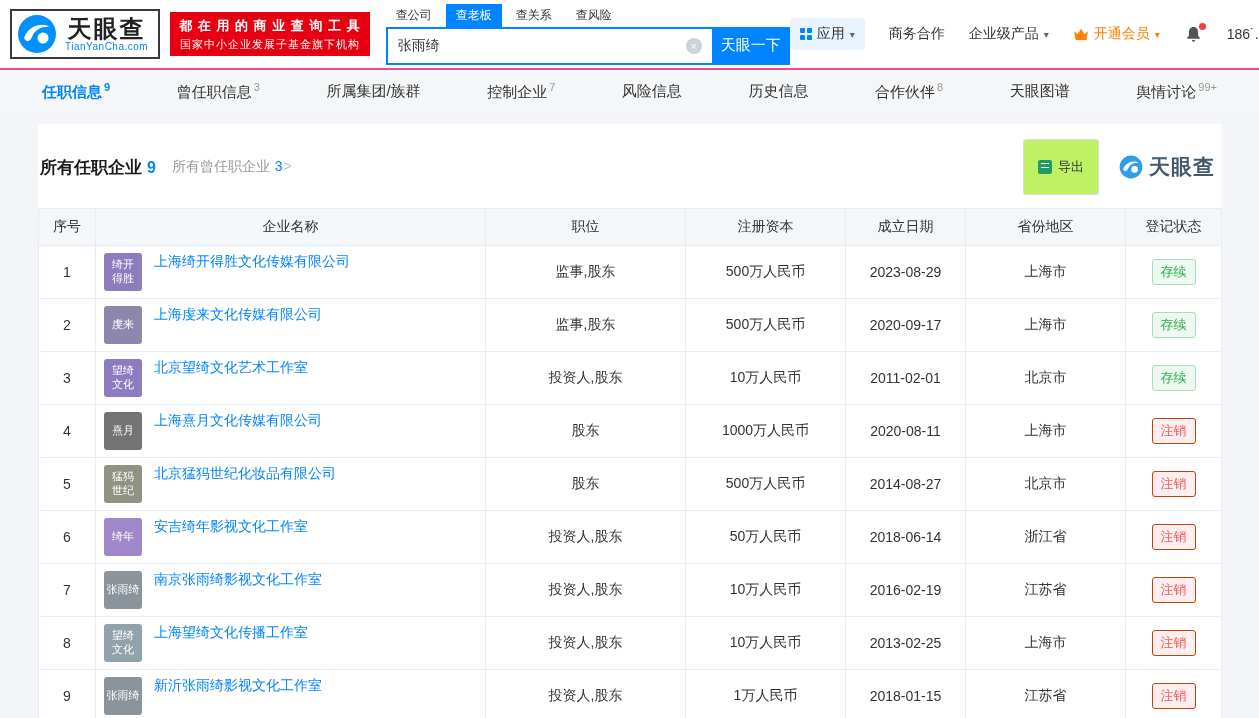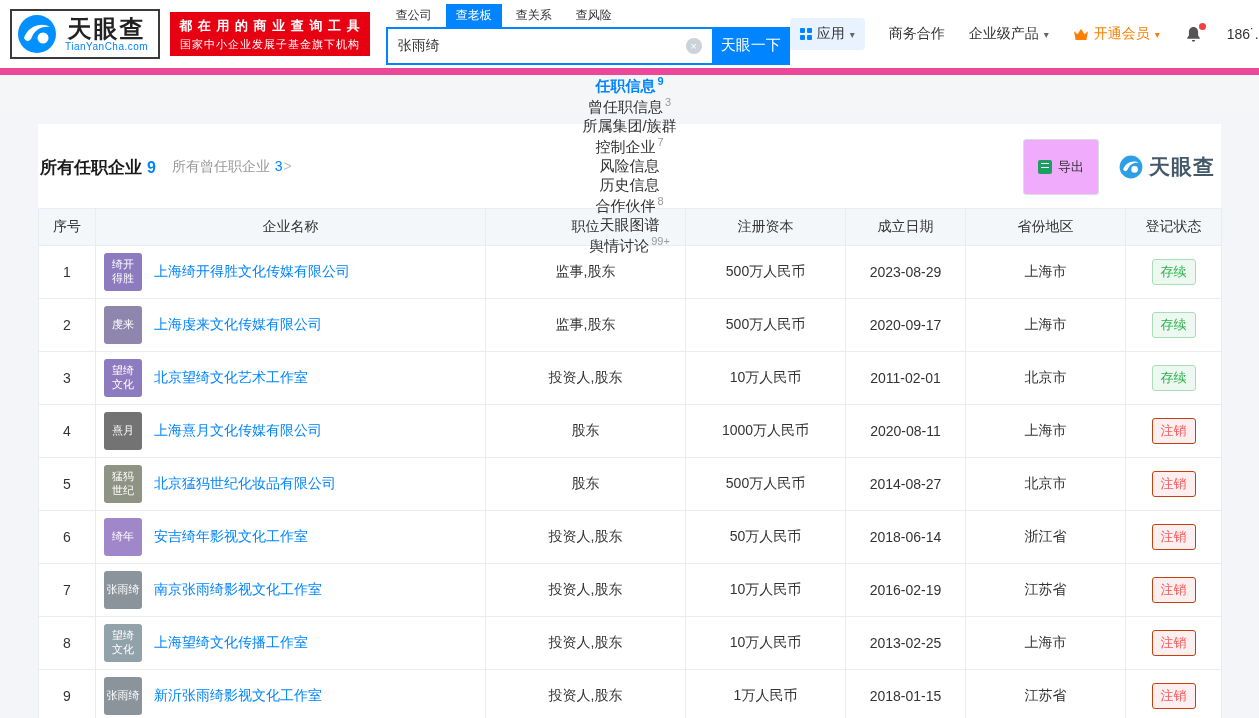--- a/index.html
+++ b/index.html
@@ -32,49 +32,49 @@
   .apps-item { background:#e9f3ff; border-radius:4px; padding:7px 10px; }
   .grid-icon { width:12px; height:12px; position:relative; display:inline-block; }
   .grid-icon::before { content:""; position:absolute; left:0; top:0; width:5px; height:5px; background:#0084ff; border-radius:1px; box-shadow:7px 0 0 #0084ff, 0 7px 0 #0084ff, 7px 7px 0 #0084ff; }
   .caret { font-size:10px; color:#666; }
   .vip-item { color:#ff8000; }
   .vip-item .caret { color:#ff8000; }
   .bell-wrap { position:relative; cursor:pointer; line-height:0; }
   .red-dot { position:absolute; top:-2px; right:-3px; width:7px; height:7px; background:#f53f3f; border-radius:50%; }
 
   
-  .nav-bar { height:44px; background:#f4f6f8; border-top:7px solid #ec4899; display:flex; align-items:center; justify-content:space-between; padding:0 42px;flex-direction:column; }
+  .nav-bar { height:44px; background:#f4f6f8; border-top:2px solid #ec4899; display:flex; align-items:center; justify-content:space-between; padding:0 42px; }
   .nav-tab { font-size:15px; color:#333; cursor:pointer; white-space:nowrap; }
   .nav-tab.active { color:#0084ff; font-weight:bold; }
   .nav-tab sup { font-size:11px; color:#999; margin-left:2px; }
   .nav-tab.active sup { color:#0084ff; }
 
   
   .card { margin:12px 38px 0; background:#fff; height:594px; }
   .section-head { display:flex; align-items:center; padding:15px 6px 13px 2px; }
   .section-title { font-size:17px; font-weight:bold; color:#1a1a1a; }
   .count-blue { color:#0084ff; }
   .section-title .count-blue { margin-left:5px; font-size:16px; }
   .section-sub { margin-left:16px; font-size:14px; color:#999; cursor:pointer; }
   .section-sub .count-blue { margin:0 1px; }
   .sub-arrow { color:#b9bfc6; }
   .head-right { margin-left:auto; display:flex; align-items:center; }
-  .export-btn { display:flex; align-items:center; gap:6px; border:1px solid #d9dde2; background:#f0abfc; border-radius:3px; padding:18px 14px; font-size:13px; color:#333; cursor:pointer; font-family:inherit; }
+  .export-btn { display:flex; align-items:center; gap:6px; border:1px solid #d9dde2; background:#bef264; border-radius:3px; padding:18px 14px; font-size:13px; color:#333; cursor:pointer; font-family:inherit; }
   .excel-icon { width:14px; height:14px; border-radius:2px; background:#1f9e63; position:relative; }
   .excel-icon::after { content:""; position:absolute; left:3px; right:3px; top:3px; bottom:3px;
       background:repeating-linear-gradient(#fff 0 1px, transparent 1px 4px); }
   .watermark { display:flex; align-items:center; gap:6px; margin-left:20px; }
   .wm-text { font-size:21px; font-weight:bold; color:#44586a; letter-spacing:1px; }
 
   
   table { width:100%; border-collapse:collapse; table-layout:fixed; }
   th,td { border:1px solid #e9edf1; text-align:center; font-size:14px; color:#333; }
   th { height:37px; background:#f4f7f9; font-weight:400; }
   td { height:53px; }
-  .company-cell { display:flex; align-items:center; gap:12px; padding:0 8px; }
+  .company-cell { display:flex; align-items:flex-start; gap:12px; padding:0 8px; }
   .logo-sq { width:38px; height:38px; border-radius:3px; color:#fff; font-size:11px; line-height:1.25;
       display:flex; align-items:center; justify-content:center; text-align:center; white-space:pre-line; flex:none; }
   .company-link { color:#0084ff; cursor:pointer; font-size:14px; text-align:left; }
   .badge { display:inline-block; min-width:42px; padding:3px 8px; font-size:13px; border-radius:3px; }
   .badge.active { color:#2bb24c; background:#edf9f0; border:1px solid #a9ddb8; }
   .badge.cancelled { color:#f45c5c; background:#fdeff0; border:1px solid #c2410c; }
 </style>
 </head>
 <body>
 

